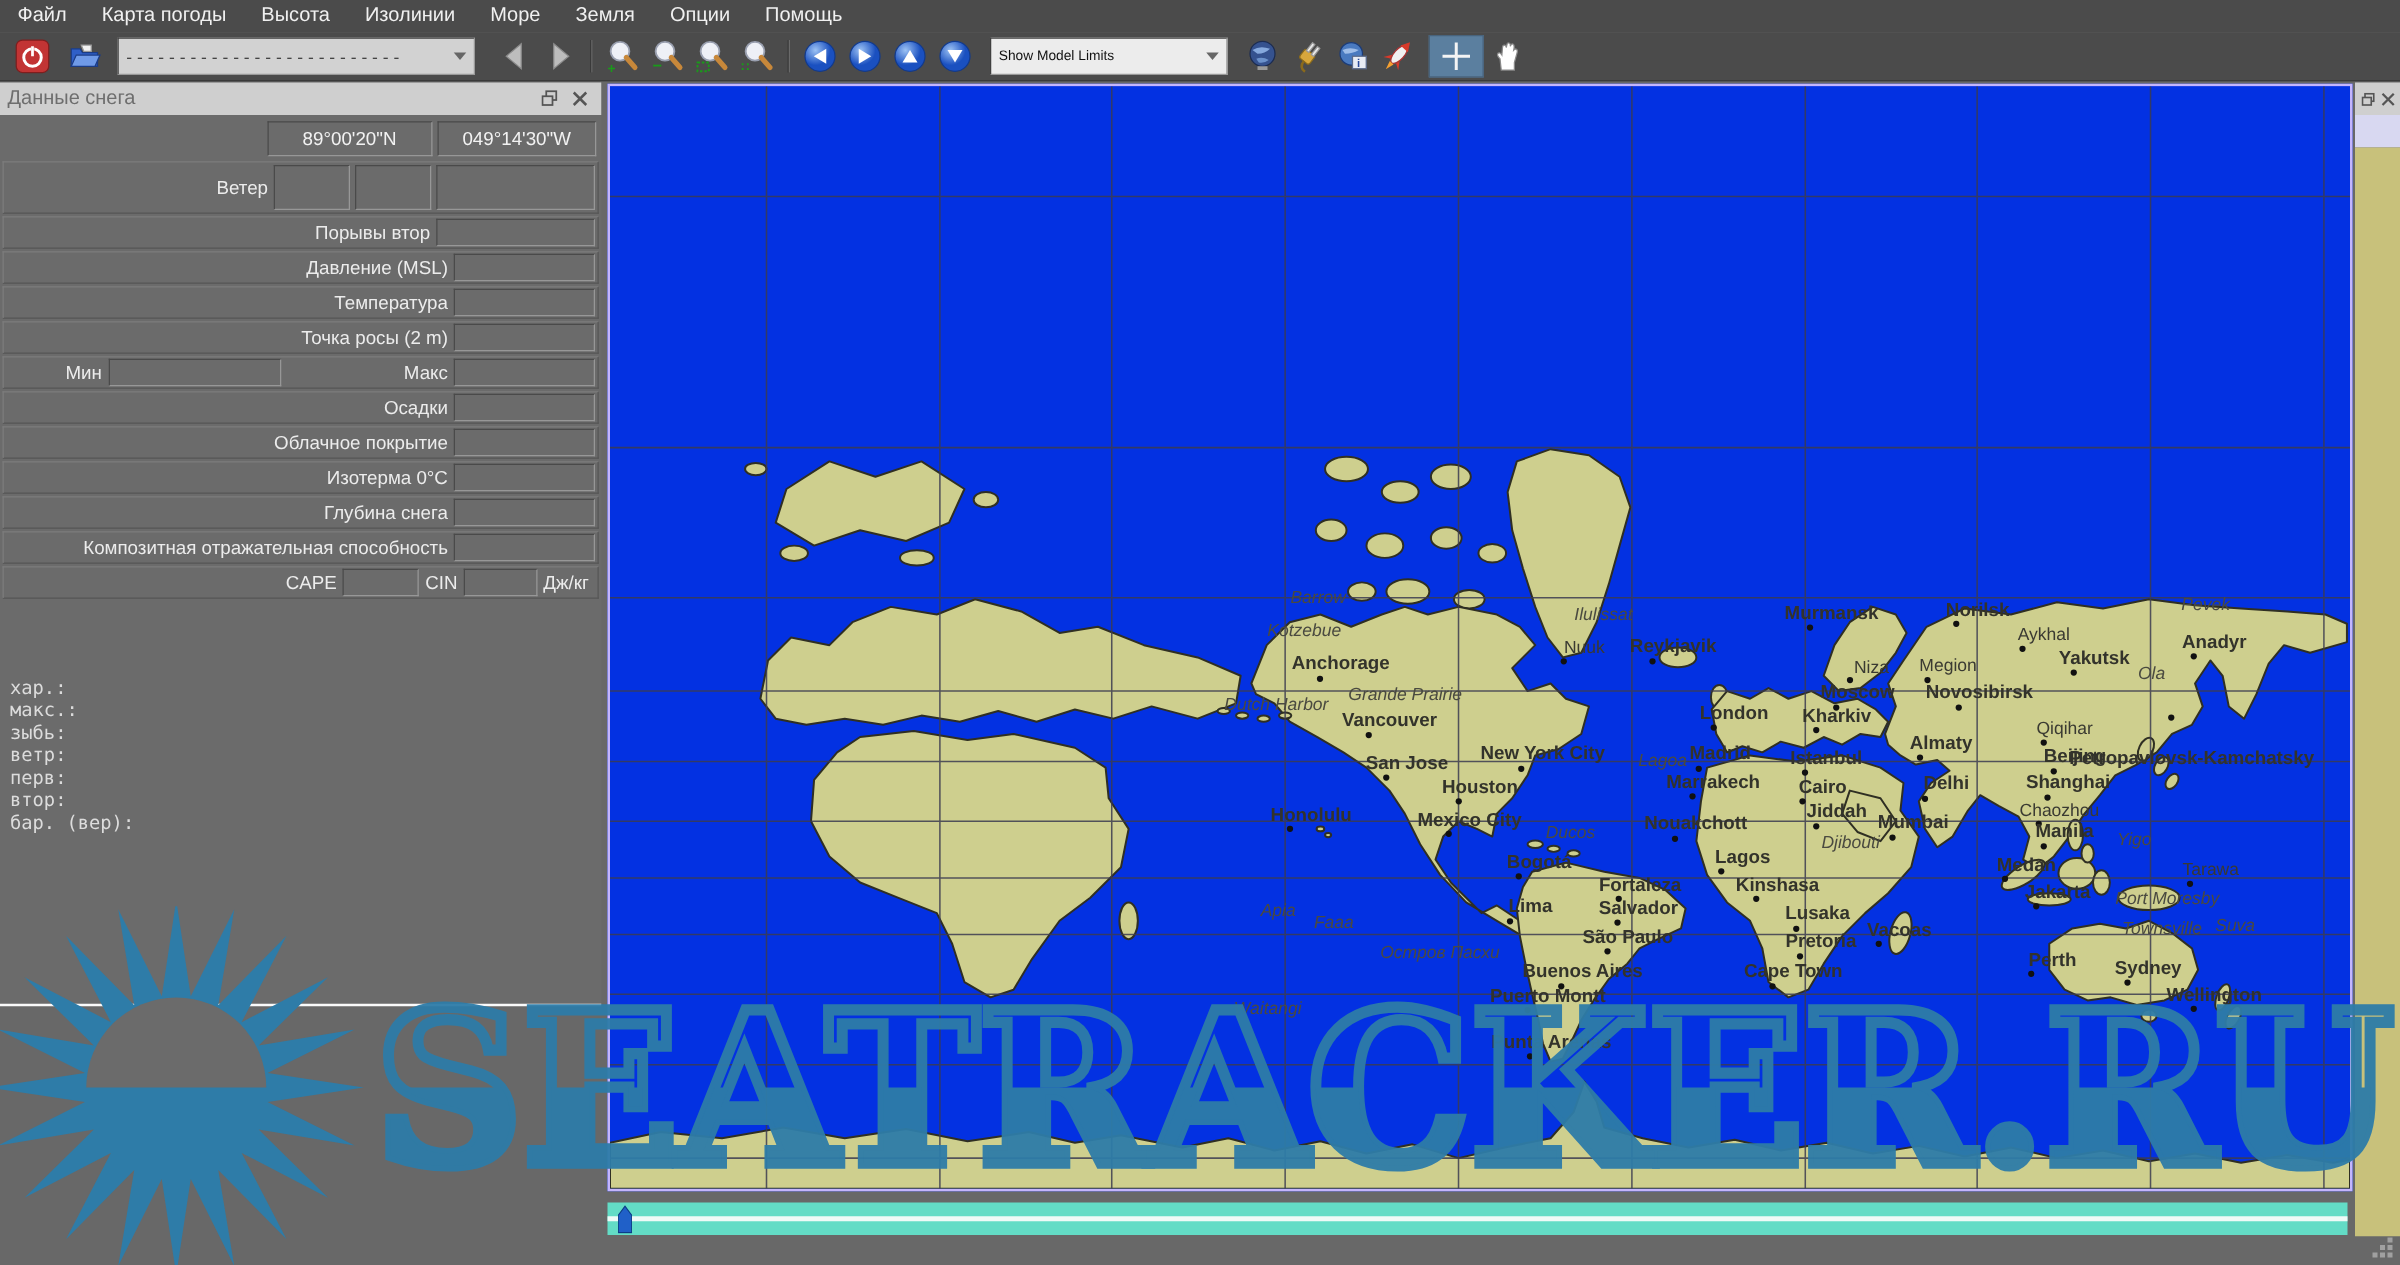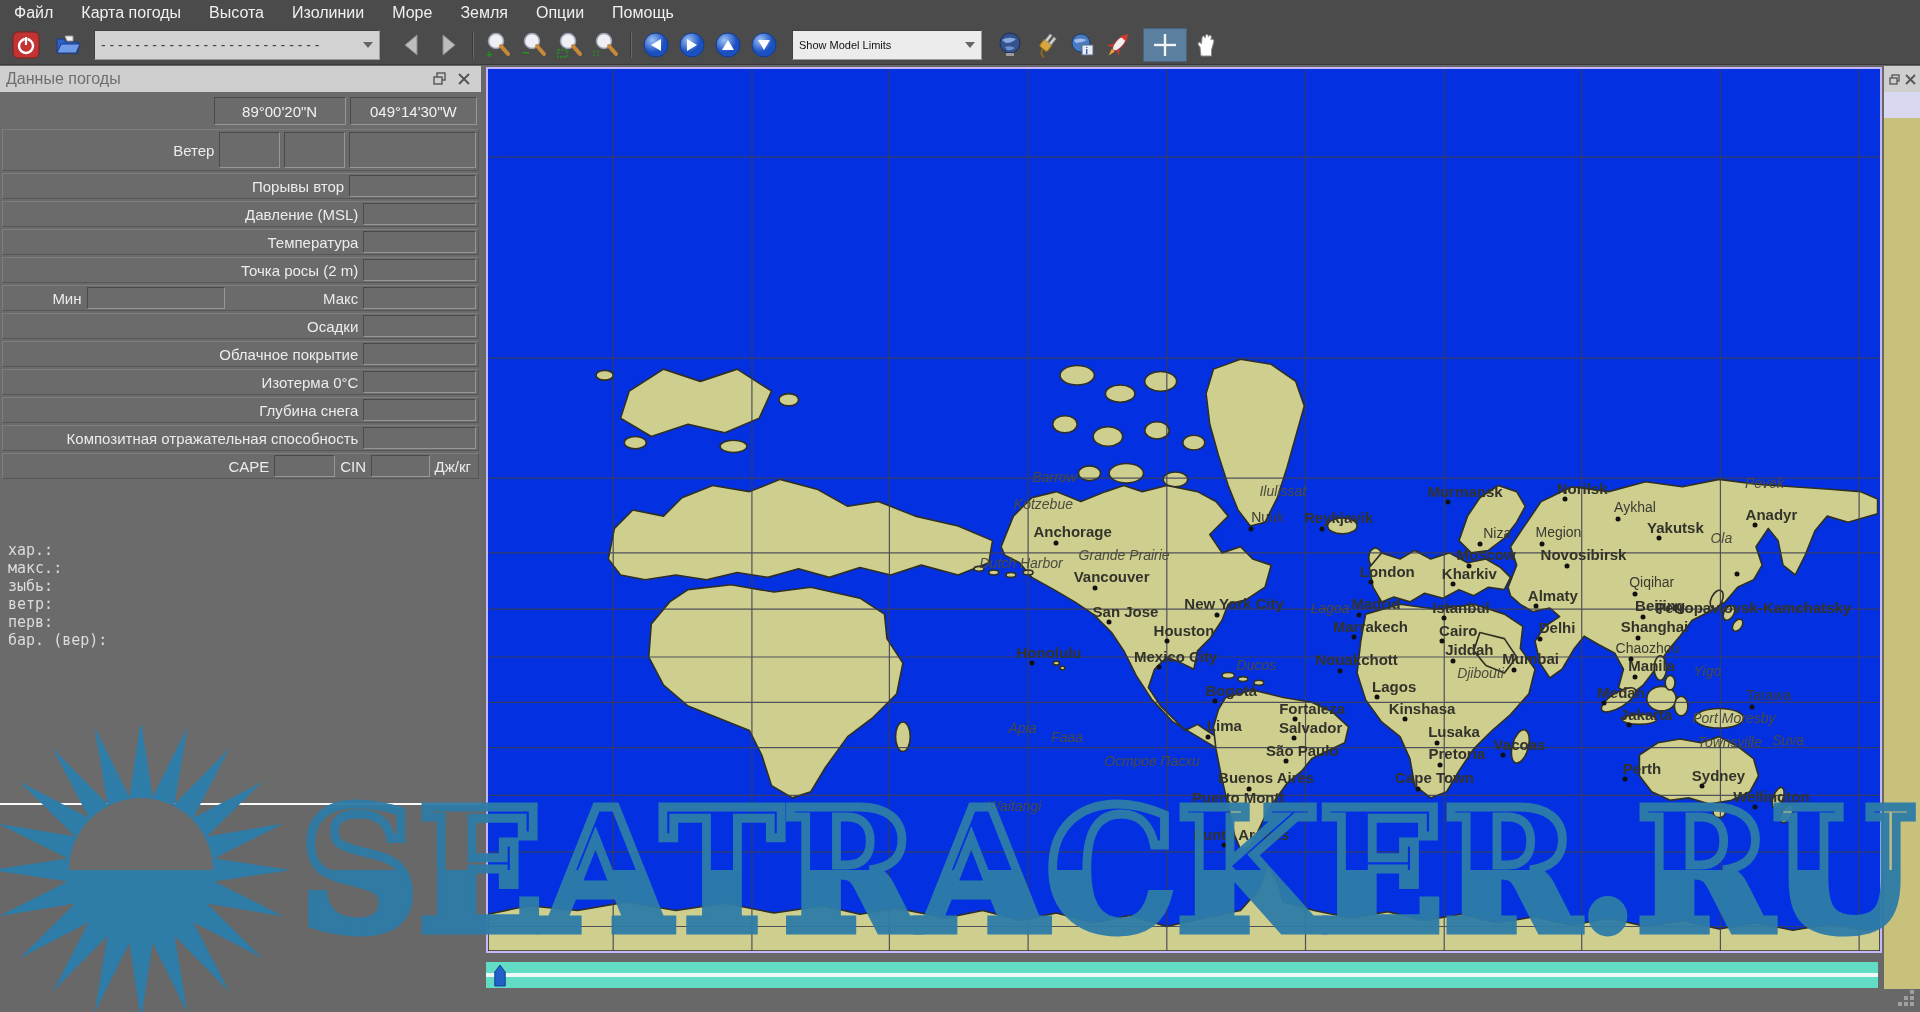--- a/index.html
+++ b/index.html
@@ -220,21 +220,21 @@
   </div>
   <div class="tbtn">
     <svg width="28" height="28">
       <path d="M9 25 L8 16 Q5 13 6.5 11.5 Q8 10.5 9.5 13 L10 7 Q10 5 11.5 5 Q13 5 13 7 L13.5 5 Q13.8 3 15.2 3.4 Q16.5 3.8 16.3 6 L16.5 5.5 Q17 3.8 18.4 4.3 Q19.6 4.8 19.3 7 L19 9 Q20 7.8 21.2 8.4 Q22.4 9.2 21.6 11.5 L19.5 19 L19.5 25 Z" fill="#fff" stroke="#8a8a8a" stroke-width="1"></path>
       </svg>
   </div>
 </div>
 
 <div class="dock">
   <div class="dock-title">
-    <span>Данные погоды</span>
+    <span>Данные снега</span>
     <span class="btns">
       <svg width="14" height="14">
         <rect x="4" y="1" width="8" height="7" fill="none" stroke="#555" stroke-width="1.4"></rect>
         <rect x="1" y="5" width="8" height="7" fill="#cfcfcf" stroke="#555" stroke-width="1.4"></rect>
         </svg>
       <svg width="14" height="14">
         <line x1="2" y1="2" x2="12" y2="12" stroke="#555" stroke-width="2"></line>
         <line x1="12" y1="2" x2="2" y2="12" stroke="#555" stroke-width="2"></line>
         </svg>
     </span>
@@ -300,20 +300,21 @@
         <div class="pbox" style="width: 12%;"></div>
         <span class="plabel">Дж/кг</span>
       </div>
     </div>
   <div class="statusblk" id="status-block">
       <div>хар.:</div>
       <div>макс.:</div>
       <div>зыбь:</div>
       <div>ветр:</div>
       <div>перв:</div>
+      <div>втор:</div>
       <div>бар. (вер):</div>
     </div>
 </div>
 
 <div class="map">
   <svg class="geo" viewBox="0 0 1134 720" preserveAspectRatio="none">
     <rect x="0" y="0" width="1134" height="720" fill="#0331E2"></rect>
     <g fill="#cecf8e" stroke="#2f2f23" stroke-width="1.3" stroke-linejoin="round">
 
       <polygon points="115,263 143,245 173,255 203,245 231,263 221,285 193,297 163,290 133,300 108,285"></polygon>

